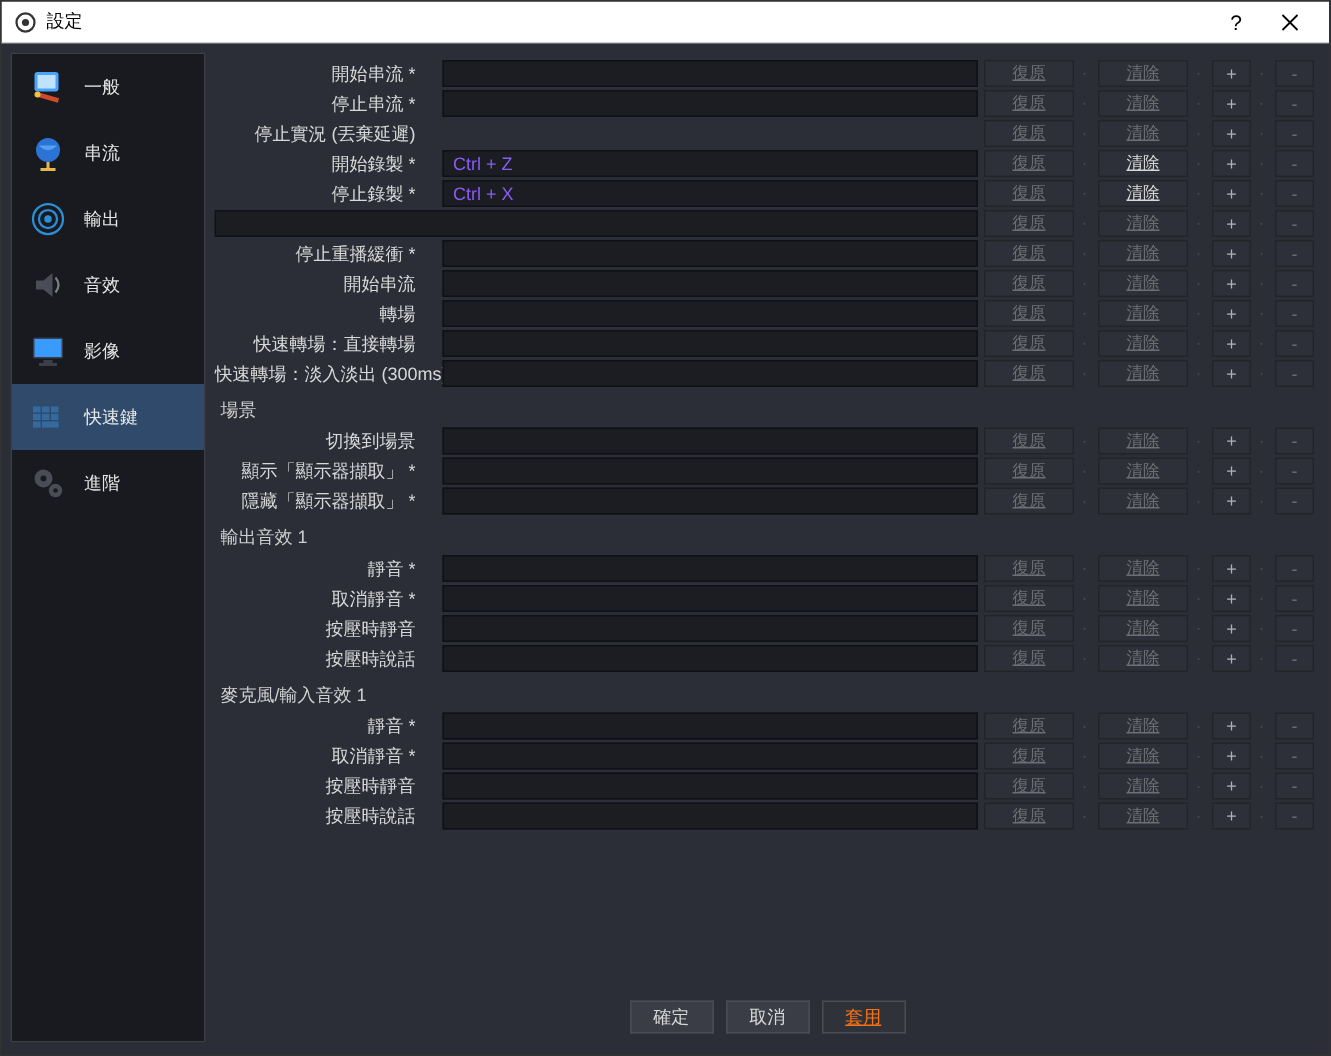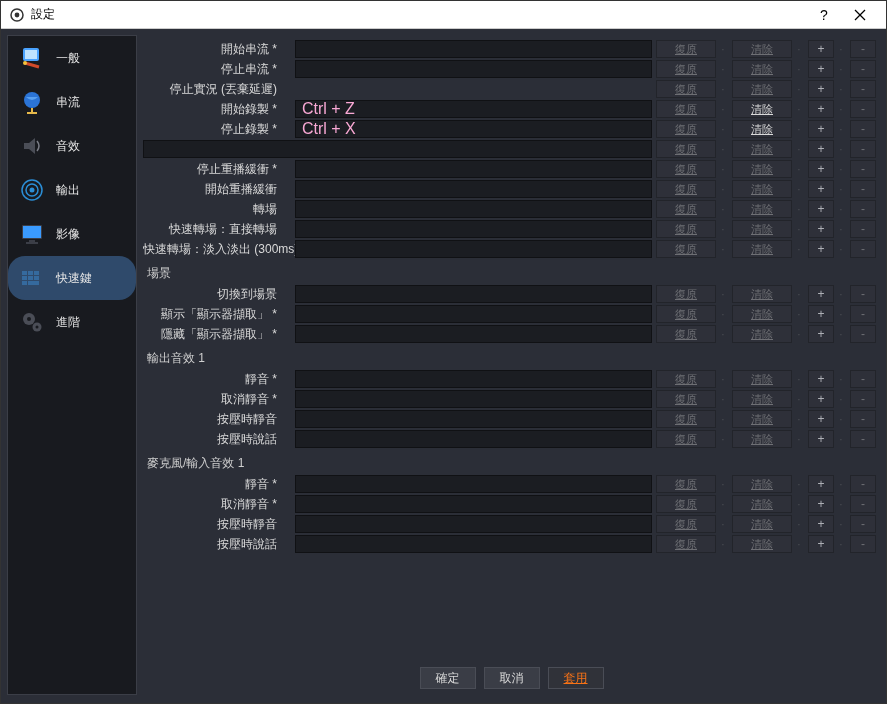--- a/index.html
+++ b/index.html
@@ -46,21 +46,21 @@
   margin: 6px 4px 6px 6px;
   overflow: hidden;
 }
 .side-item {
   display: flex;
   align-items: center;
   padding: 6px 10px;
   gap: 10px;
   height: 44px;
 }
-.side-item.active { background: #2f4a6b; border-radius: 17px; }
+.side-item.active { background: #2f4a6b; }
 .side-icon {
   width: 28px; height: 28px;
   display: inline-flex; align-items: center; justify-content: center;
 }
 .side-label { color: #e6e6e6; font-size: 12px; }
 .main {
   flex: 1;
   margin: 6px 6px 6px 2px;
   display: flex;
   flex-direction: column;
@@ -88,23 +88,23 @@
   padding-right: 18px;
   color: #d9d9d9;
   font-size: 12px;
   white-space: nowrap;
 }
 .row-input {
   flex: 1;
   height: 18px;
   background: #1b1d22;
   border: 1px solid #101114;
-  color: #f9a8d4;
+  color: #8b5cf6;
   padding: 1px 6px;
-  font-size: 16px;
+  font-size: 12px;
   margin-right: 2px;
 }
 .row-input.ro { background: #2b2e37; border-color: #2b2e37; }
 .row-btn {
   width: 60px;
   height: 18px;
   margin-left: 2px;
   background: #2e3039;
   color: #6e6f74;
   border: 1px solid #22242a;
@@ -194,35 +194,35 @@
             <path d="M7 8 Q13 14 19 8" fill="#58a0f0"></path>
             <rect x="12" y="19" width="2" height="4" fill="#e6b94a"></rect>
             <rect x="8" y="23" width="10" height="2" fill="#e6b94a"></rect>
           </svg>
       </span>
       <span class="side-label">串流</span>
     </div>
     <div class="side-item">
       <span class="side-icon">
         <svg width="26" height="26" viewBox="0 0 26 26">
-            <path d="M5 10 L10 10 L16 5 L16 21 L10 16 L5 16 Z" fill="#4a4d56"></path>
-            <path d="M18 8 Q22 13 18 18" fill="none" stroke="#7a7d86" stroke-width="1.5"></path>
-          </svg>
-      </span>
-      <span class="side-label">音效</span>
-    </div>
-    <div class="side-item">
-      <span class="side-icon">
-        <svg width="26" height="26" viewBox="0 0 26 26">
             <circle cx="13" cy="13" r="10" fill="none" stroke="#2b8ed6" stroke-width="1.5"></circle>
             <circle cx="13" cy="13" r="6" fill="none" stroke="#2b8ed6" stroke-width="1.5"></circle>
             <circle cx="13" cy="13" r="2.5" fill="#2b8ed6"></circle>
           </svg>
       </span>
       <span class="side-label">輸出</span>
+    </div>
+    <div class="side-item">
+      <span class="side-icon">
+        <svg width="26" height="26" viewBox="0 0 26 26">
+            <path d="M5 10 L10 10 L16 5 L16 21 L10 16 L5 16 Z" fill="#4a4d56"></path>
+            <path d="M18 8 Q22 13 18 18" fill="none" stroke="#7a7d86" stroke-width="1.5"></path>
+          </svg>
+      </span>
+      <span class="side-label">音效</span>
     </div>
     <div class="side-item">
       <span class="side-icon">
         <svg width="26" height="26" viewBox="0 0 26 26">
             <rect x="3" y="4" width="20" height="14" rx="1" fill="#3b3e47"></rect>
             <rect x="4" y="5" width="18" height="12" fill="#3a9bff"></rect>
             <rect x="10" y="19" width="6" height="2" fill="#3b3e47"></rect>
             <rect x="7" y="21" width="12" height="2" fill="#3b3e47"></rect>
           </svg>
       </span>
@@ -330,21 +330,21 @@
           <input class="row-input" type="text" value="" style="">
           <div class="row-btn">復原</div>
           <div class="row-dot">·</div>
           <div class="row-btn">清除</div>
           <div class="row-dot">·</div>
           <div class="row-pm">+</div>
           <div class="row-dot">·</div>
           <div class="row-pm minus">-</div>
         </div>
         <div class="row">
-          <div class="row-label">開始重播緩衝</div>
+          <div class="row-label">開始串流</div>
           <input class="row-input" type="text" value="" style="">
           <div class="row-btn">復原</div>
           <div class="row-dot">·</div>
           <div class="row-btn">清除</div>
           <div class="row-dot">·</div>
           <div class="row-pm">+</div>
           <div class="row-dot">·</div>
           <div class="row-pm minus">-</div>
         </div>
         <div class="row">

